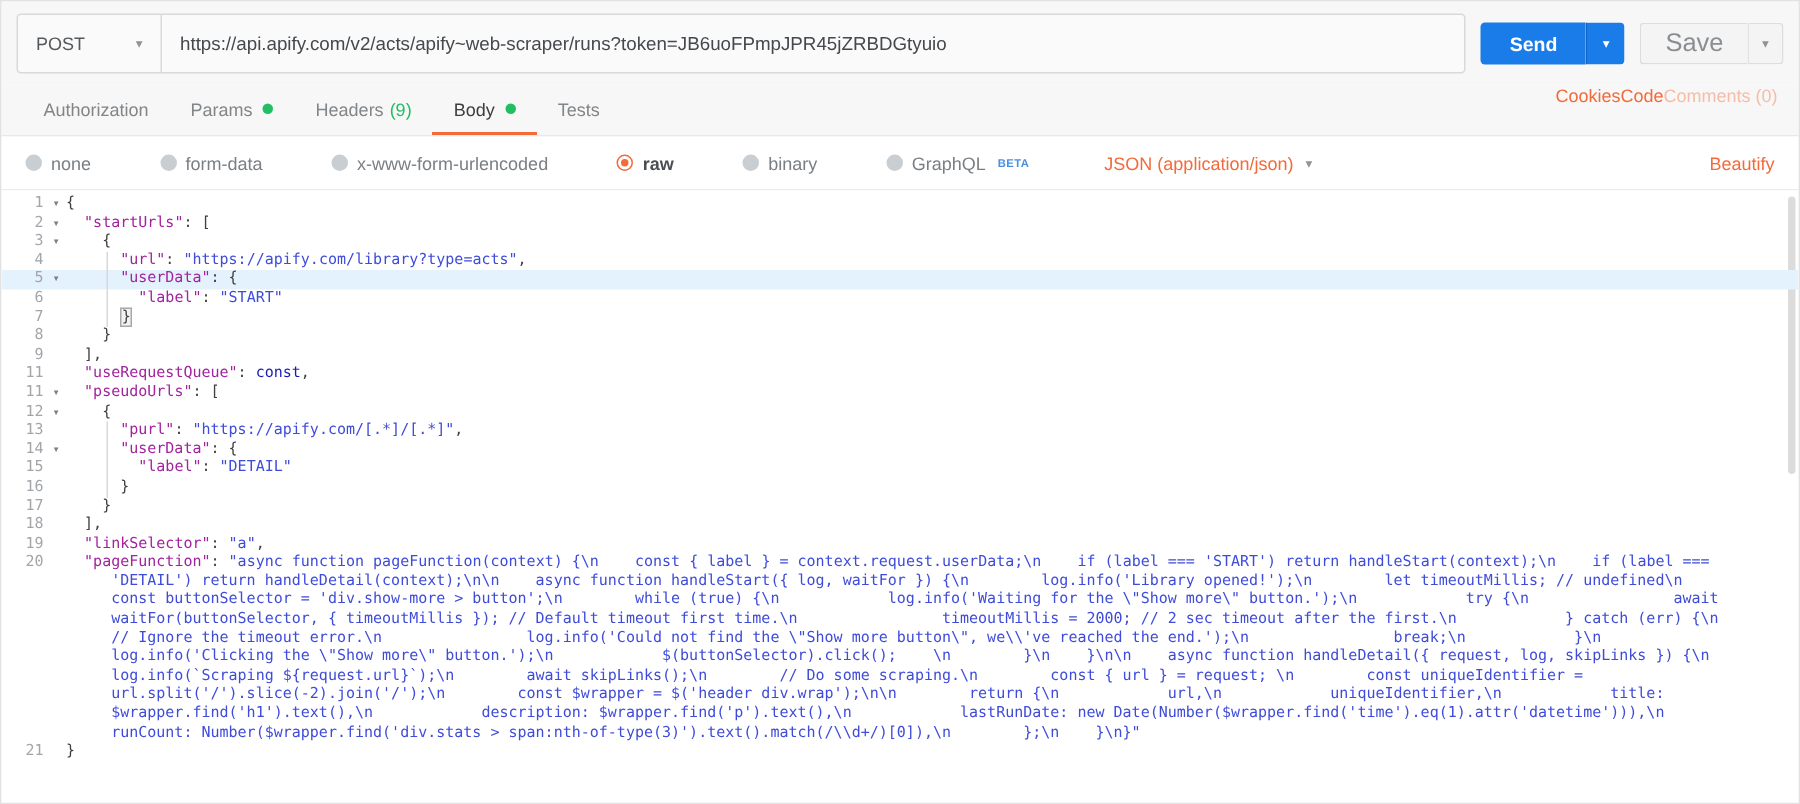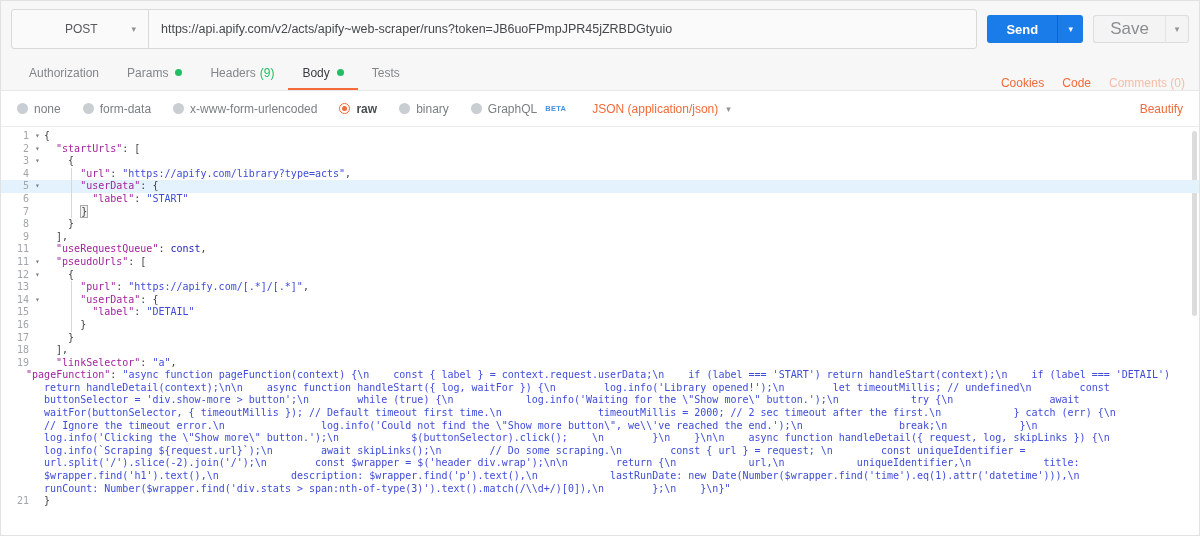--- a/index.html
+++ b/index.html
@@ -4,40 +4,40 @@
 <style>
   * { box-sizing: border-box; margin: 0; padding: 0; }
   html,body { background:#e9e9e9; }
   .app {
     width:1200px; height:536px; overflow:hidden; background:#fff;
     font-family:"Liberation Sans", sans-serif; position:relative;
     border:1px solid #e2e2e2;
   }
   
   .urlrow { display:flex; align-items:center; gap:10px; padding:8px 10px; background:#f7f7f7; }
-  .addr { flex:1; display:flex; align-items:stretch; height:40px; border:1px solid #d9d9d9; border-radius:3px; background:#fafafa;padding-left:41px; }
+  .addr { flex:1; display:flex; align-items:stretch; height:40px; border:1px solid #d9d9d9; border-radius:3px; background:#fafafa; }
   .method { width:96px; display:flex; align-items:center; justify-content:space-between; padding:0 12px; border-right:1px solid #d9d9d9; color:#56595c; font-size:12px; cursor:pointer; }
   .caret { font-size:9px; color:#8f9498; }
   .url { flex:1; display:flex; align-items:center; padding:0 12px; color:#45494d; font-size:12.5px; white-space:nowrap; overflow:hidden; }
   .btngroup { display:flex; height:28px; }
   .send-main { display:flex; align-items:center; padding:0 19px; background:#1a7ce8; color:#fff; font-size:13px; font-weight:bold; border-radius:3px 0 0 3px; cursor:pointer; }
   .send-caret { width:26px; display:flex; align-items:center; justify-content:center; background:#1a7ce8; border-left:1px solid rgba(0,0,0,.18); border-radius:0 3px 3px 0; color:#fff; font-size:9px; cursor:pointer; }
   .save-main { display:flex; align-items:center; padding:0 16px; background:#f4f4f4; color:#8a8e92; font-size:17px; border:1px solid #ddd; border-right:none; border-radius:3px 0 0 3px; cursor:pointer; }
   .save-caret { width:24px; display:flex; align-items:center; justify-content:center; background:#f4f4f4; border:1px solid #ddd; border-left:1px solid #e3e3e3; border-radius:0 3px 3px 0; color:#8a8e92; font-size:9px; cursor:pointer; }
   
   .tabs { display:flex; align-items:stretch; height:34px; padding:0 14px; background:#f7f7f7; border-bottom:1px solid #e8e8e8; font-size:12px; }
   .tab { display:flex; align-items:center; padding:0 14px; color:#828689; cursor:pointer; border-bottom:2px solid transparent; }
   .tab.active { color:#3b3e40; border-bottom-color:#f26b3a; }
   .gdot { width:7px; height:7px; border-radius:50%; background:#23be63; margin-left:7px; }
   .count { color:#23be63; margin-left:4px; }
-  .tab-links { margin-left:auto; display:flex; align-items:flex-end; gap:18px; font-size:12px; }
+  .tab-links { margin-left:auto; display:flex; align-items:flex-start; font-size:12px; }
   .link-orange { color:#f26b3a; cursor:pointer; }
   .link-muted { color:#f5bda7; cursor:pointer; }
   
-  .typebar { display:flex; align-items:center; height:36px; padding:0 16px; background:#fff; font-size:12px; color:#7a7f84; border-bottom:1px solid #ececec; }
+  .typebar { display:flex; align-items:center; height:36px; padding:0 16px; background:#fff; font-size:12px; color:#7a7f84; border-bottom:1px solid #ececec;gap:24px; }
   .opt { display:flex; align-items:center; gap:6px; margin-right:22px; cursor:pointer; }
   .radio { width:11px; height:11px; border-radius:50%; background:#c9ced3; flex:none; }
   .opt.sel .radio { background:#fff; border:1px solid #f26b3a; position:relative; }
   .opt.sel .radio::after { content:""; position:absolute; inset:2px; border-radius:50%; background:#f26b3a; }
   .opt.sel .optlabel { color:#4a4e52;font-weight:bold; }
   .beta { font-size:7.5px; font-weight:bold; color:#4a90e2; vertical-align:super; margin-left:2px; letter-spacing:.3px; }
   .ctype { display:flex; align-items:center; gap:8px; color:#f26b3a; margin-left:4px; cursor:pointer; }
   .beautify { margin-left:auto; color:#f26b3a; cursor:pointer; }
   
   .editor { position:relative; background:#fff; height:410px; padding-top:3px; overflow:hidden; }
@@ -245,20 +245,21 @@
         <span class="cm-num">18</span>
         <span class="cm-fold"></span>
         <pre class="cm-code"><span class="tk-p">  ],</span></pre>
       </div>
       <div class="cm-line">
         <span class="cm-num">19</span>
         <span class="cm-fold"></span>
         <pre class="cm-code"><span class="tk-p">  </span><span class="tk-k">"linkSelector"</span><span class="tk-p">: </span><span class="tk-s">"a"</span><span class="tk-p">,</span></pre>
       </div>
       <div class="cm-line">
+        <span class="cm-num">20</span>
         <span class="cm-fold"></span>
         <pre class="cm-code"><span class="tk-p">  </span><span class="tk-k">"pageFunction"</span><span class="tk-p">: </span><span class="tk-s">"async function pageFunction(context) {\n    const { label } = context.request.userData;\n    if (label === 'START') return handleStart(context);\n    if (label === 'DETAIL') return handleDetail(context);\n\n    async function handleStart({ log, waitFor }) {\n        log.info('Library opened!');\n        let timeoutMillis; // undefined\n        const buttonSelector = 'div.show-more &gt; button';\n        while (true) {\n            log.info('Waiting for the \"Show more\" button.');\n            try {\n                await waitFor(buttonSelector, { timeoutMillis }); // Default timeout first time.\n                timeoutMillis = 2000; // 2 sec timeout after the first.\n            } catch (err) {\n                // Ignore the timeout error.\n                log.info('Could not find the \"Show more button\", we\\'ve reached the end.');\n                break;\n            }\n            log.info('Clicking the \"Show more\" button.');\n            $(buttonSelector).click();    \n        }\n    }\n\n    async function handleDetail({ request, log, skipLinks }) {\n        log.info(`Scraping ${request.url}`);\n        await skipLinks();\n        // Do some scraping.\n        const { url } = request; \n        const uniqueIdentifier = url.split('/').slice(-2).join('/');\n        const $wrapper = $('header div.wrap');\n\n        return {\n            url,\n            uniqueIdentifier,\n            title: $wrapper.find('h1').text(),\n            description: $wrapper.find('p').text(),\n            lastRunDate: new Date(Number($wrapper.find('time').eq(1).attr('datetime'))),\n            runCount: Number($wrapper.find('div.stats &gt; span:nth-of-type(3)').text().match(/\\d+/)[0]),\n        };\n    }\n}"</span></pre>
       </div>
       <div class="cm-line">
         <span class="cm-num">21</span>
         <span class="cm-fold"></span>
         <pre class="cm-code"><span class="tk-p">}</span></pre>
       </div>
     </div>
 

